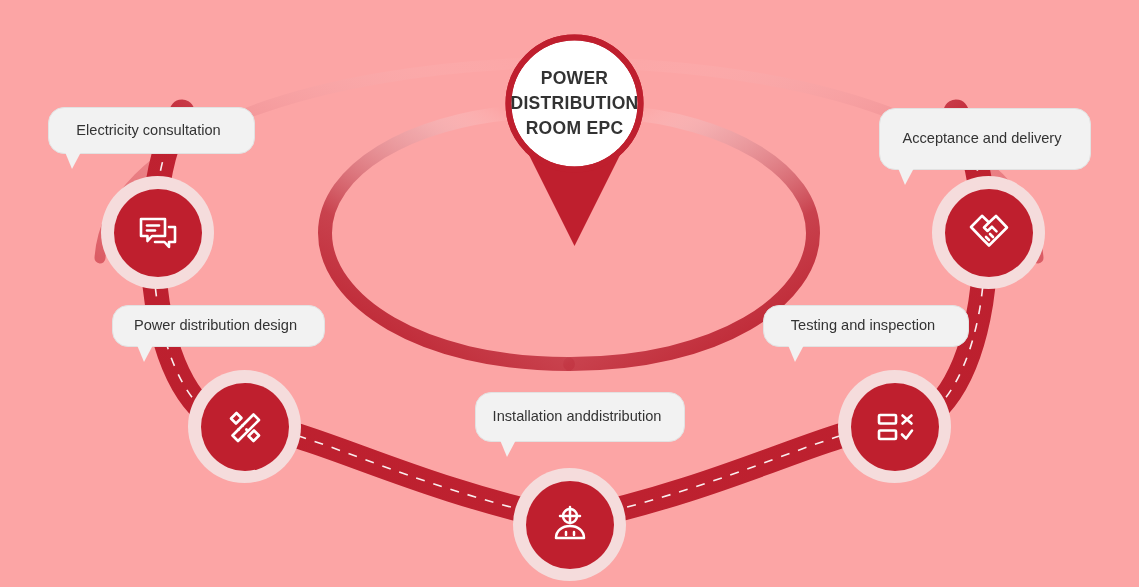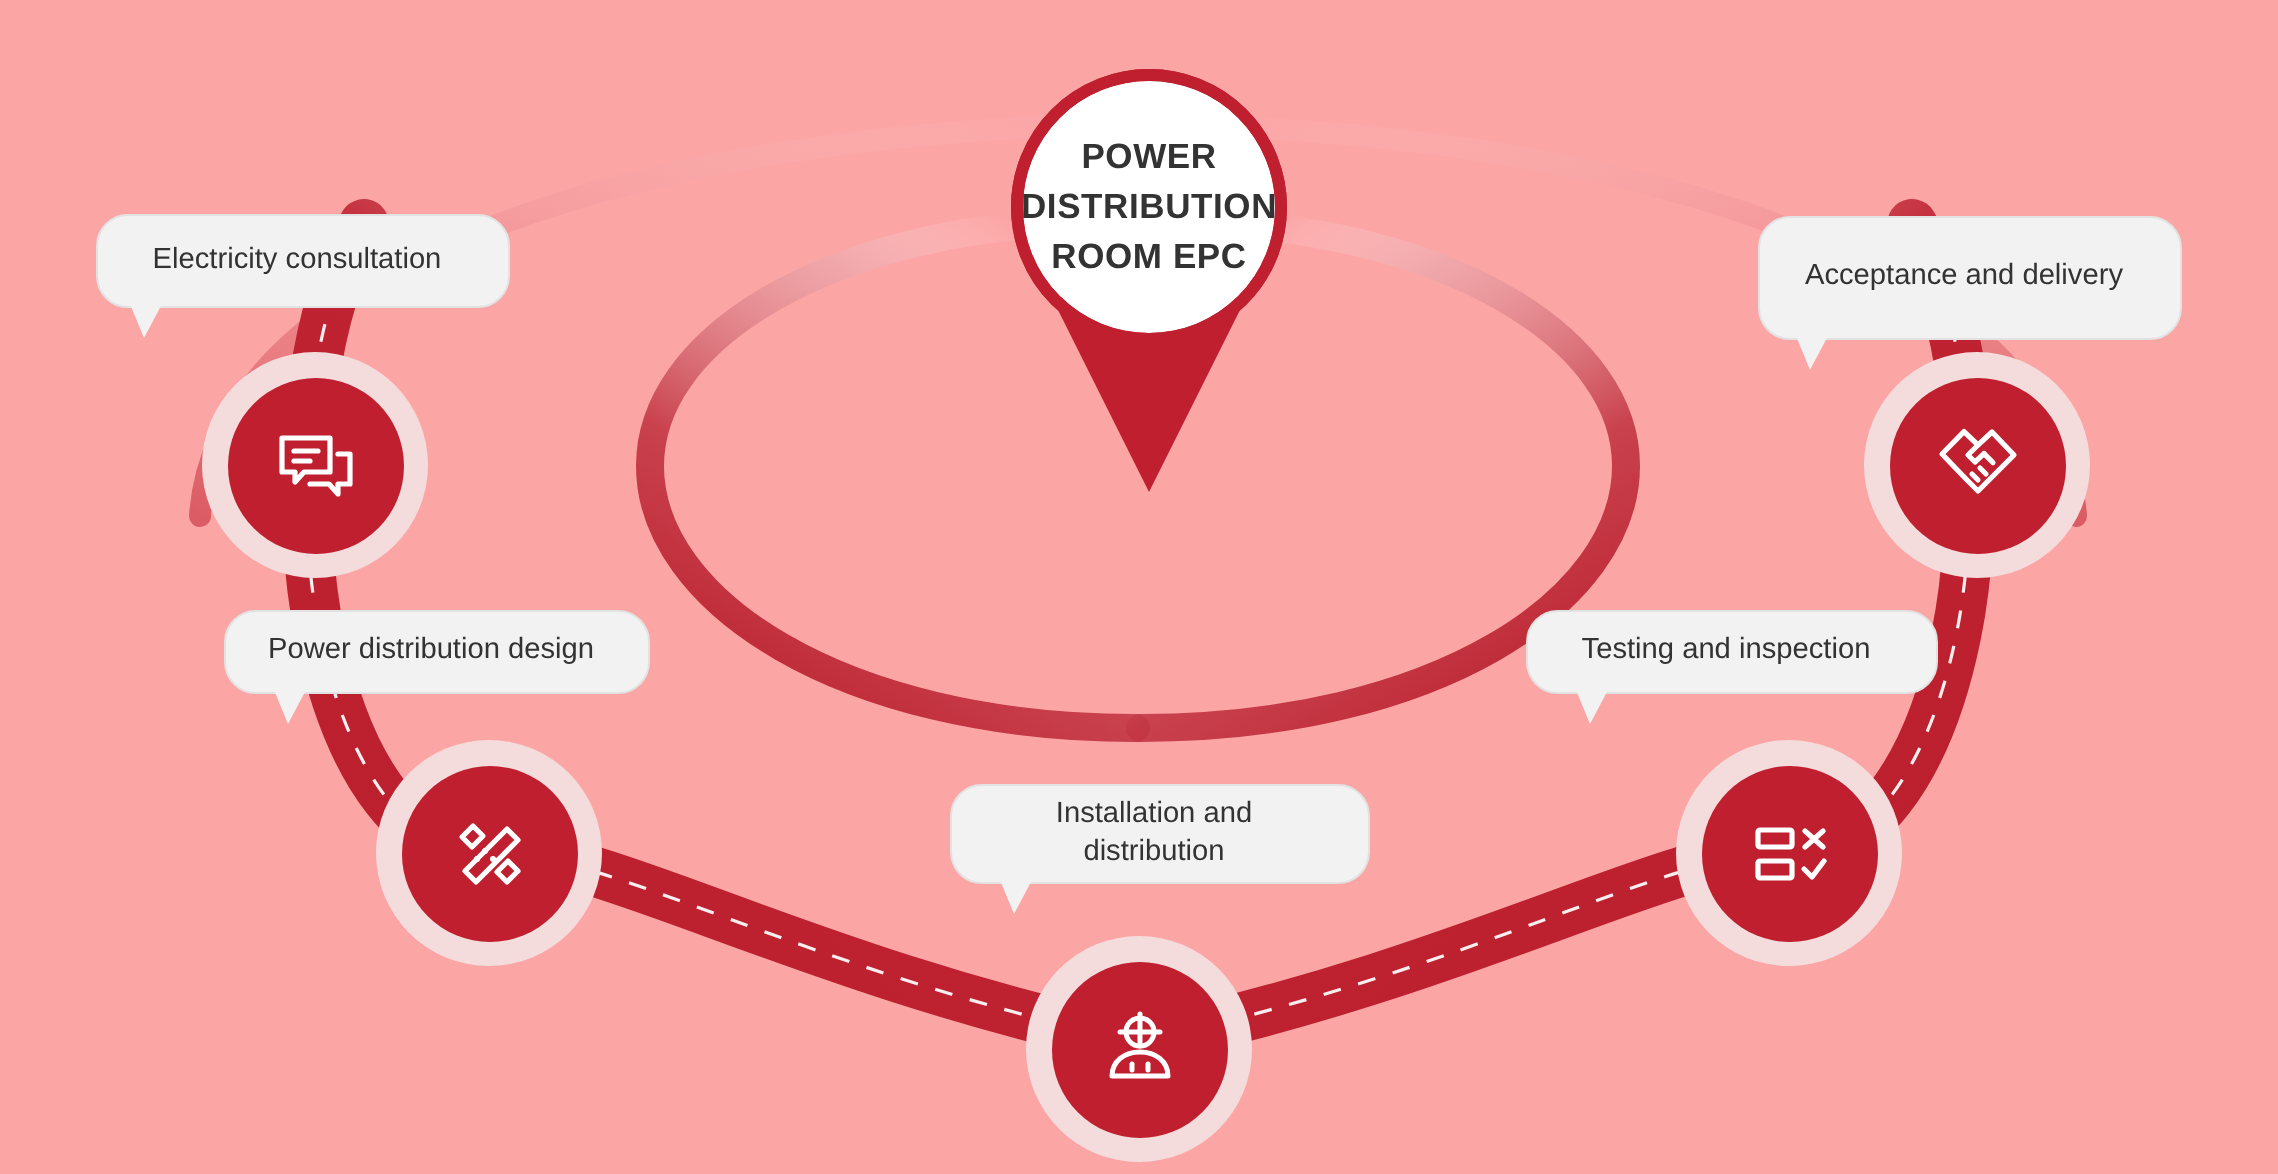--- a/index.html
+++ b/index.html
@@ -285,21 +285,21 @@
   <div class="label" style="left:48px; top:107px; width:207px; height:47px;">
     <span>Electricity consultation</span>
     <span class="tail" style="left:16px;"></span>
   </div>
 
   <div class="label" style="left:112px; top:305px; width:213px; height:42px;">
     <span>Power distribution design</span>
     <span class="tail" style="left:24px;"></span>
   </div>
 
-  <div class="label two-line" style="left:475px; top:392px; width:210px; height:50px; display:flex; flex-direction:column; justify-content:center;">
+  <div class="label two-line" style="left:475px; top:392px; width:210px; height:50px; display:flex; flex-direction:row; justify-content:center;">
     <span>Installation and</span>
     <span>distribution</span>
     <span class="tail" style="left:24px;"></span>
   </div>
 
   <div class="label" style="left:763px; top:305px; width:206px; height:42px;">
     <span>Testing and inspection</span>
     <span class="tail" style="left:24px;"></span>
   </div>
 

